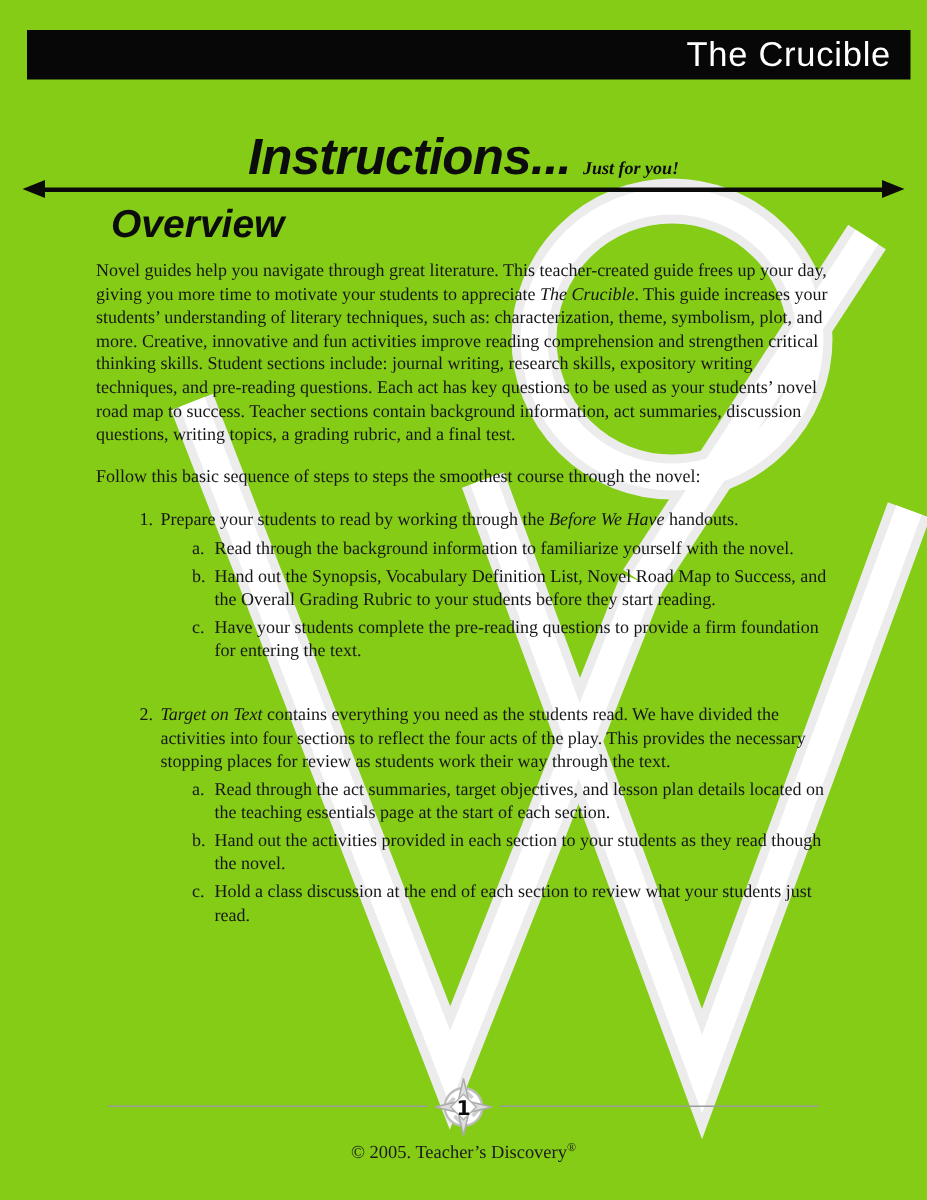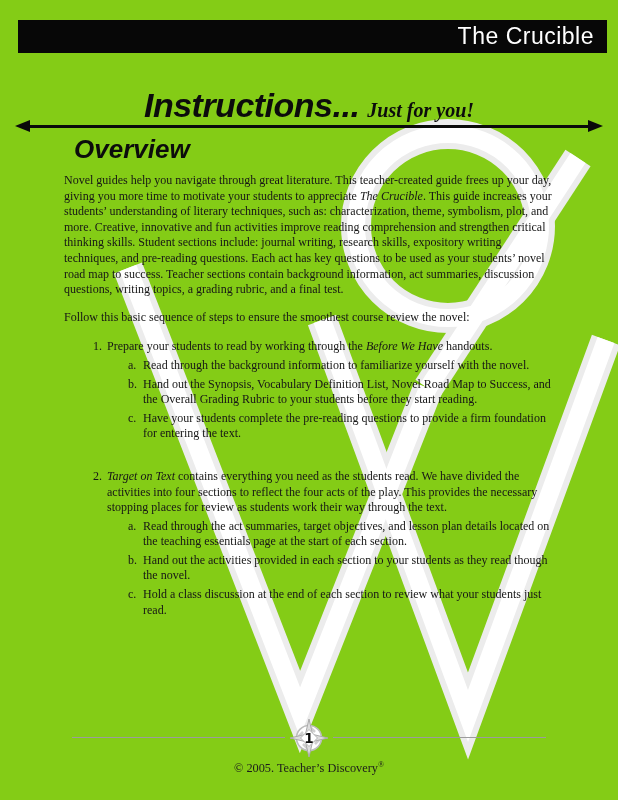--- a/index.html
+++ b/index.html
@@ -22,21 +22,21 @@
   }
 
   
   .title-line { position:absolute; left:0; top:86px; width:100%; text-align:center; z-index:2; }
   .instr {
     font-family:"Liberation Sans", sans-serif; font-style:italic; font-weight:700;
     font-size:34px; letter-spacing:-0.5px; color:#0c0c0c;
   }
   .justfor {
     font-family:"Liberation Serif", serif; font-style:italic; font-weight:700;
-    font-size:20px; margin-left:8px; color:#0c0c0c;
+    font-size:12px; margin-left:8px; color:#0c0c0c;
   }
 
   
   .arrowline { position:absolute; top:120px; left:15px; right:15px; height:13px; z-index:2; }
   .shaft { position:absolute; top:5.2px; left:10px; right:10px; height:2.4px; background:#0a0a0a; }
   .head-left, .head-right {
     position:absolute; top:0; width:0; height:0;
     border-top:6.5px solid transparent; border-bottom:6.5px solid transparent;
   }
   .head-left  { left:0;  border-right:15px solid #0a0a0a; }
@@ -110,21 +110,21 @@
   </div>
 
   <div class="content">
 
     <section>
       <h2 class="sec-heading">Overview</h2>
       <p class="body-text overview-p"><span>Novel guides help you navigate through great literature. This teacher-created guide frees up your day, giving you more time to motivate your students to appreciate </span><i>The Crucible</i><span>. This guide increases your students’ understanding of literary techniques, such as: characterization, theme, symbolism, plot, and more. Creative, innovative and fun activities improve reading comprehension and strengthen critical thinking skills.  Student sections include: journal writing, research skills, expository writing techniques, and pre-reading questions. Each act has key questions to be used as your students’ novel road map to success. Teacher sections contain background information, act summaries, discussion questions, writing topics, a grading rubric, and a final test.</span></p>
     </section>
 
     <section>
-      <p class="body-text intro">Follow this basic sequence of steps to ensure the smoothest course review the novel:</p>
+      <p class="body-text intro">Follow this basic sequence of steps to steps the smoothest course through the novel:</p>
 
       <div class="steps body-text">
 
         <div class="step">
           <span class="step-marker">1.</span>
           <div class="step-body">
             <span>Prepare your students to read by working through the </span><i>Before We Have</i><span> handouts.</span>
             <div class="substeps">
               <div class="substep">
                 <span class="sub-marker">a.</span>

